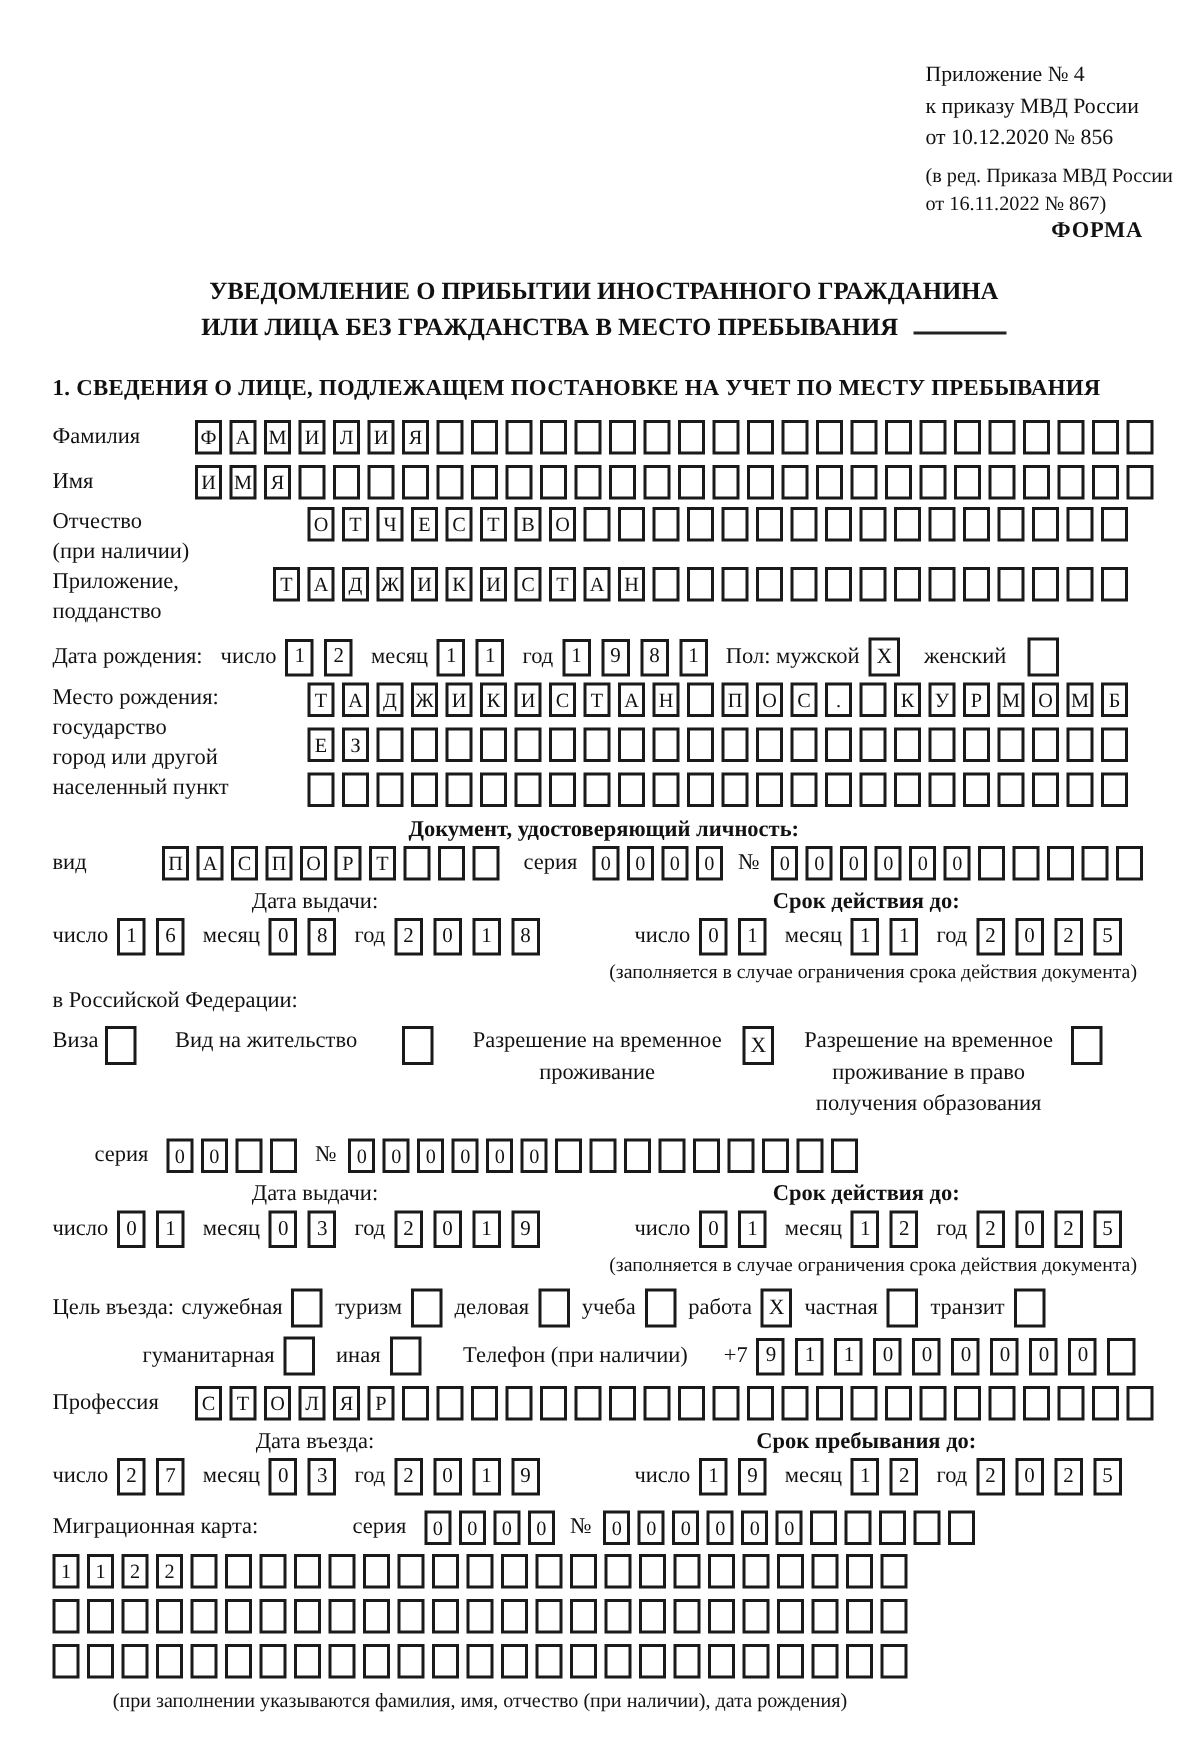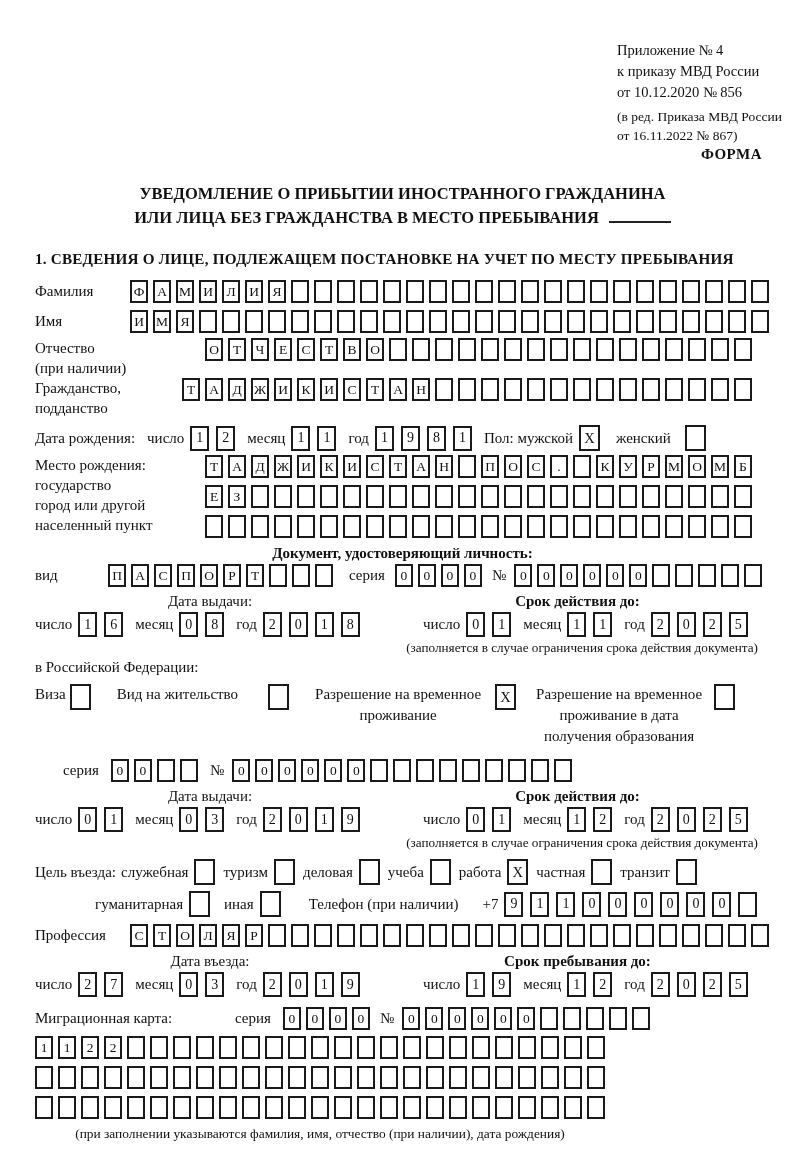--- a/index.html
+++ b/index.html
@@ -166,21 +166,21 @@
         <span class="cell"></span>
         <span class="cell"></span>
         <span class="cell"></span>
         <span class="cell"></span>
         <span class="cell"></span>
       </span>
   </div>
 
   <div class="row" style="margin-top:0">
     <div class="lblcol w147">
-      <div>Гражданство,</div>
+      <div>Приложение,</div>
       <div>подданство</div>
     </div>
     <span class="cells">
         <span class="cell">Т</span>
         <span class="cell">А</span>
         <span class="cell">Д</span>
         <span class="cell">Ж</span>
         <span class="cell">И</span>
         <span class="cell">К</span>
         <span class="cell">И</span>
@@ -428,21 +428,21 @@
         <div>Разрешение на временное</div>
         <div>проживание</div>
       </div>
       <span class="cells cb" style="margin-left:14px">
           <span class="cell">X</span>
         </span>
     </div>
     <div class="cbitem" style="margin-left:20px">
       <div class="cbl">
         <div>Разрешение на временное</div>
-        <div>проживание в дата</div>
+        <div>проживание в право</div>
         <div>получения образования</div>
       </div>
       <span class="cells cb" style="margin-left:12px">
           <span class="cell"></span>
         </span>
     </div>
   </div>
 
   <div class="row" style="margin-top:12px; align-items:center">
     <span class="lbl" style="margin-left:28px; margin-right:12px">серия</span>

